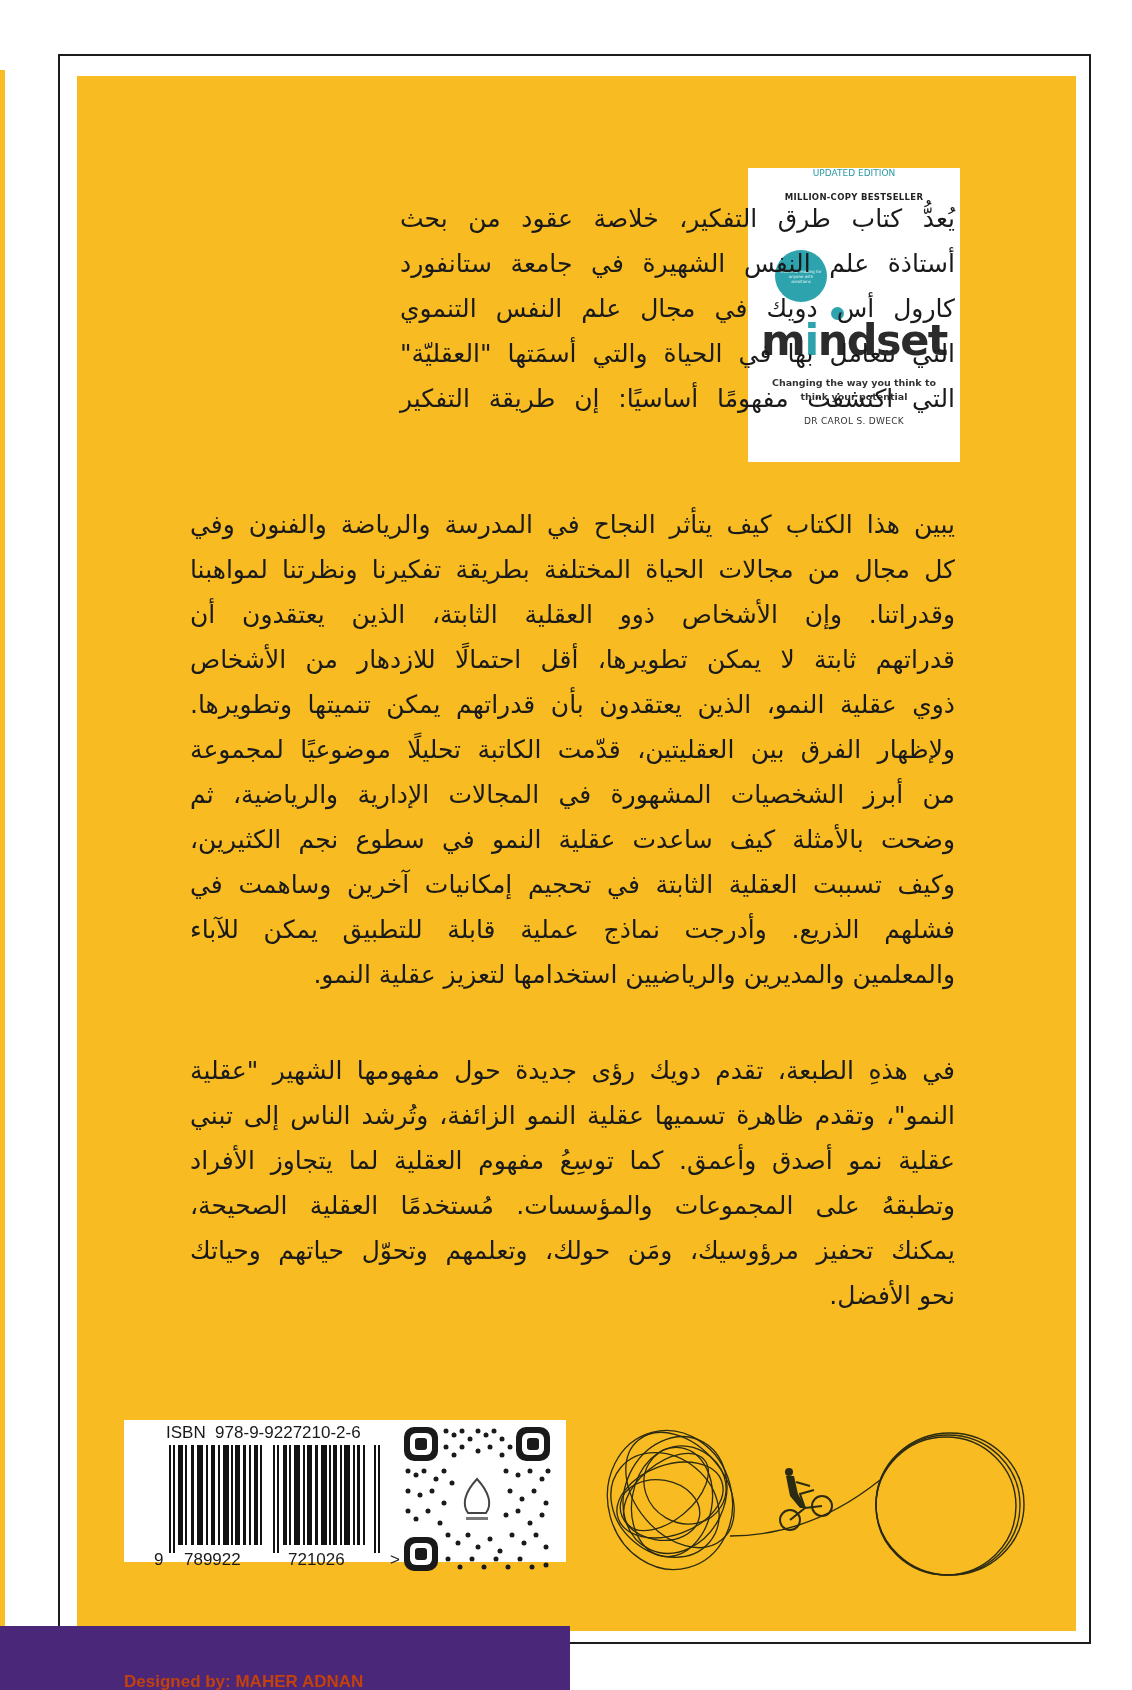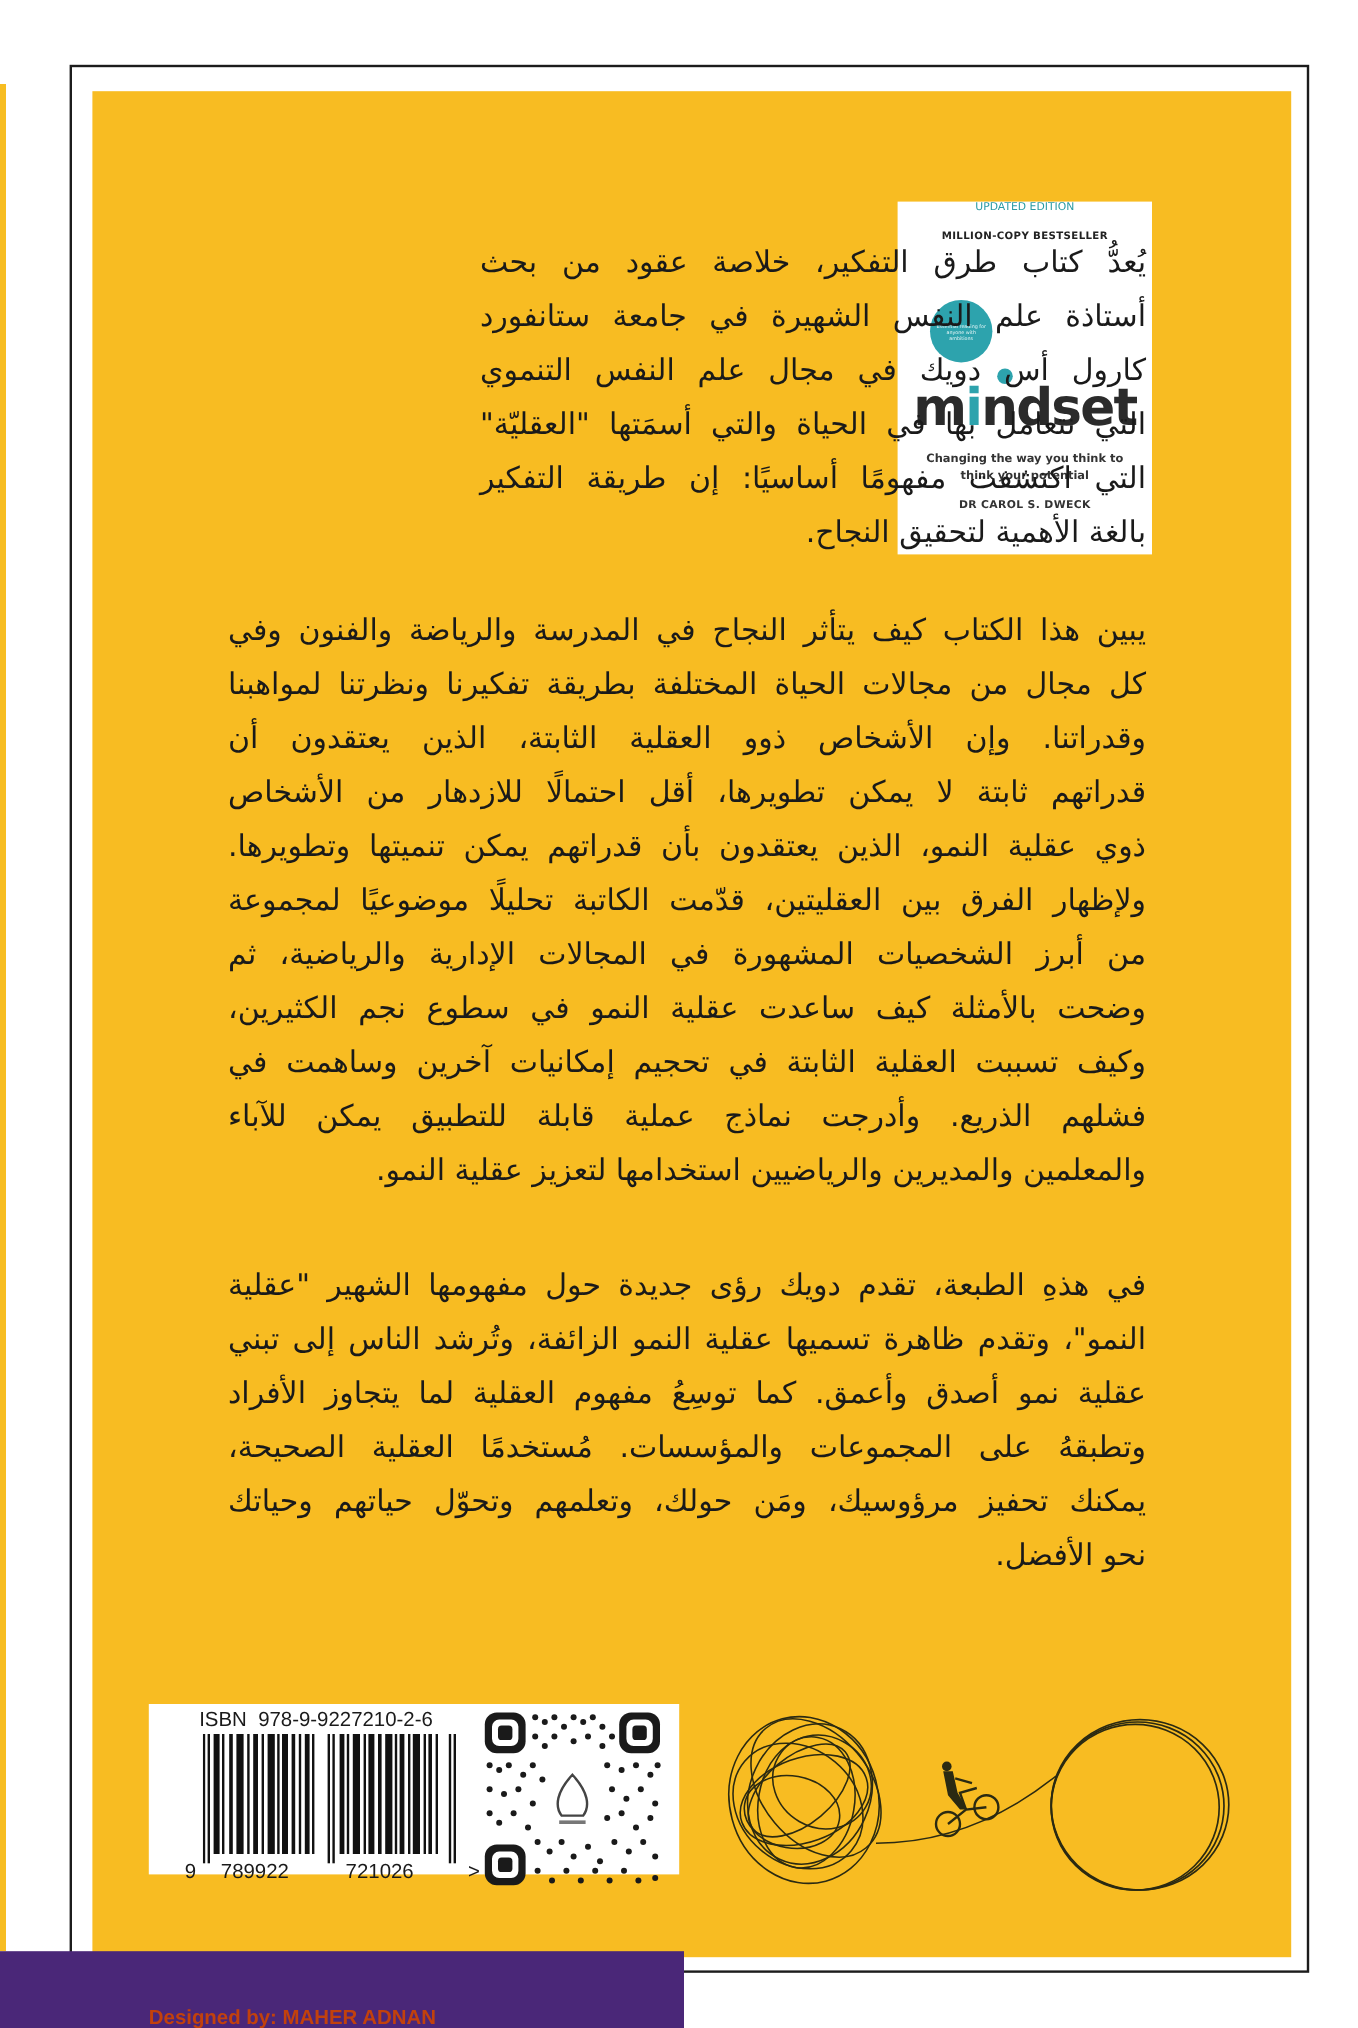--- a/index.html
+++ b/index.html
@@ -44,21 +44,21 @@
   .thumb .title {
     position: absolute; left: 0; right: 0; top: 148px; font-size: 43px; font-weight: bold;
     color: #2b2b2b; letter-spacing: -1.5px; line-height: 48px;
   }
   .thumb .title .i { color: #2da3ad; }
   .thumb .subtitle {
     position: absolute; left: 0; right: 0; top: 208px; font-size: 9.5px; font-weight: bold;
     color: #333; line-height: 14px;
   }
   .thumb .author {
-    position: absolute; left: 0; right: 0; bottom: 36px; font-size: 9px; color: #333; letter-spacing: 0.3px; font-weight: bold;
+    position: absolute; left: 0; right: 0; bottom: 36px; font-size: 9px; color: #333; letter-spacing: 0.3px;
   }
   
   .para {
     position: absolute; direction: rtl; text-align: justify; text-align-last: right;
     font-family: "DejaVu Sans", sans-serif; font-size: 25px; color: #1a1a1a;
   }
   .para .line { display: block; white-space: nowrap; height: 45px; line-height: 45px; text-align: justify; text-align-last: justify; }
   .para .line.last { text-align-last: right; }
   .p1 { left: 400px; top: 196px; width: 555px; }
   .p2 { left: 190px; top: 502px; width: 765px; }
@@ -104,21 +104,20 @@
   </div>
   <div class="author">DR CAROL S. DWECK</div>
 </div>
 
 <div class="para p1">
   <span class="line">يُعدُّ كتاب طرق التفكير، خلاصة عقود من بحث</span>
   <span class="line">أستاذة علم النفس الشهيرة في جامعة ستانفورد</span>
   <span class="line">كارول أس دويك في مجال علم النفس التنموي</span>
   <span class="line">التي نتعامل بها في الحياة والتي أسمَتها "العقليّة"</span>
   <span class="line">التي اكتشفت مفهومًا أساسيًا: إن طريقة التفكير</span>
-  <span class="line last">بالغة الأهمية لتحقيق النجاح.</span>
 </div>
 
 <div class="para p2">
   <span class="line">يبين هذا الكتاب كيف يتأثر النجاح في المدرسة والرياضة والفنون وفي</span>
   <span class="line">كل مجال من مجالات الحياة المختلفة بطريقة تفكيرنا ونظرتنا لمواهبنا</span>
   <span class="line">وقدراتنا. وإن الأشخاص ذوو العقلية الثابتة، الذين يعتقدون أن</span>
   <span class="line">قدراتهم ثابتة لا يمكن تطويرها، أقل احتمالًا للازدهار من الأشخاص</span>
   <span class="line">ذوي عقلية النمو، الذين يعتقدون بأن قدراتهم يمكن تنميتها وتطويرها.</span>
   <span class="line">ولإظهار الفرق بين العقليتين، قدّمت الكاتبة تحليلًا موضوعيًا لمجموعة</span>
   <span class="line">من أبرز الشخصيات المشهورة في المجالات الإدارية والرياضية، ثم</span>

